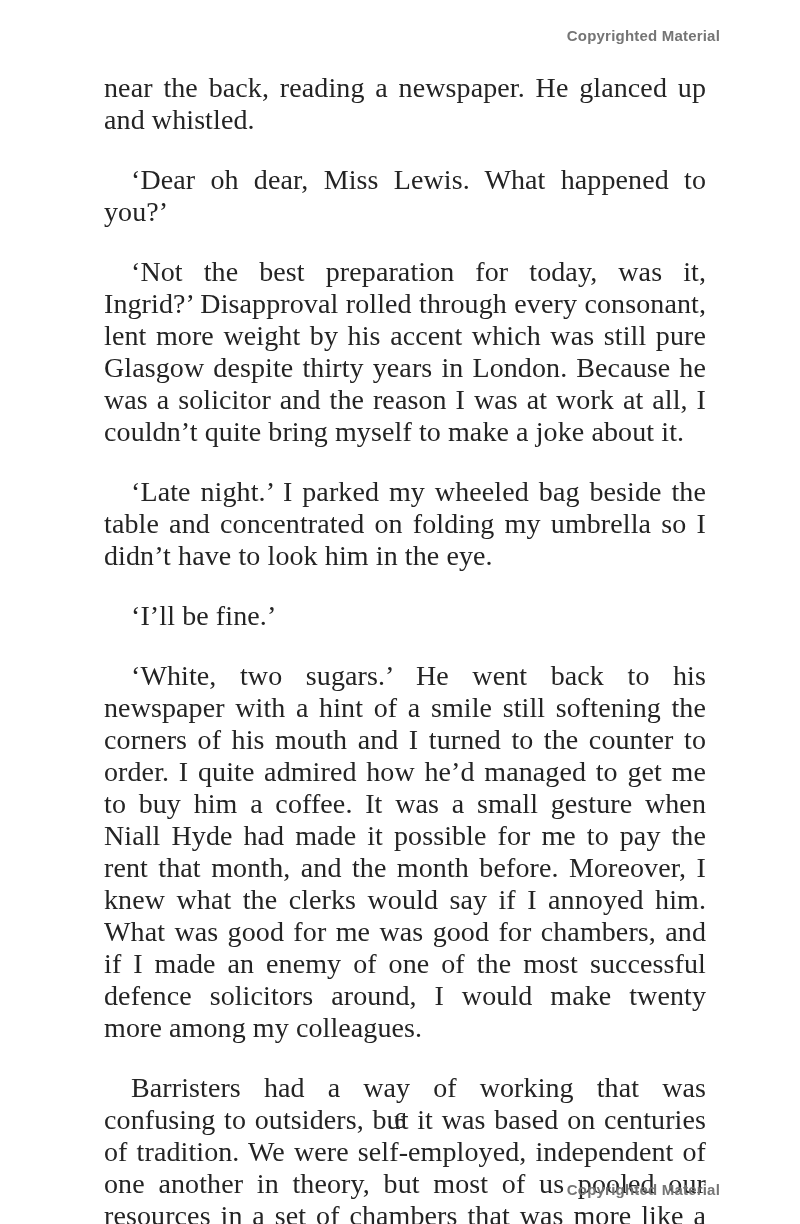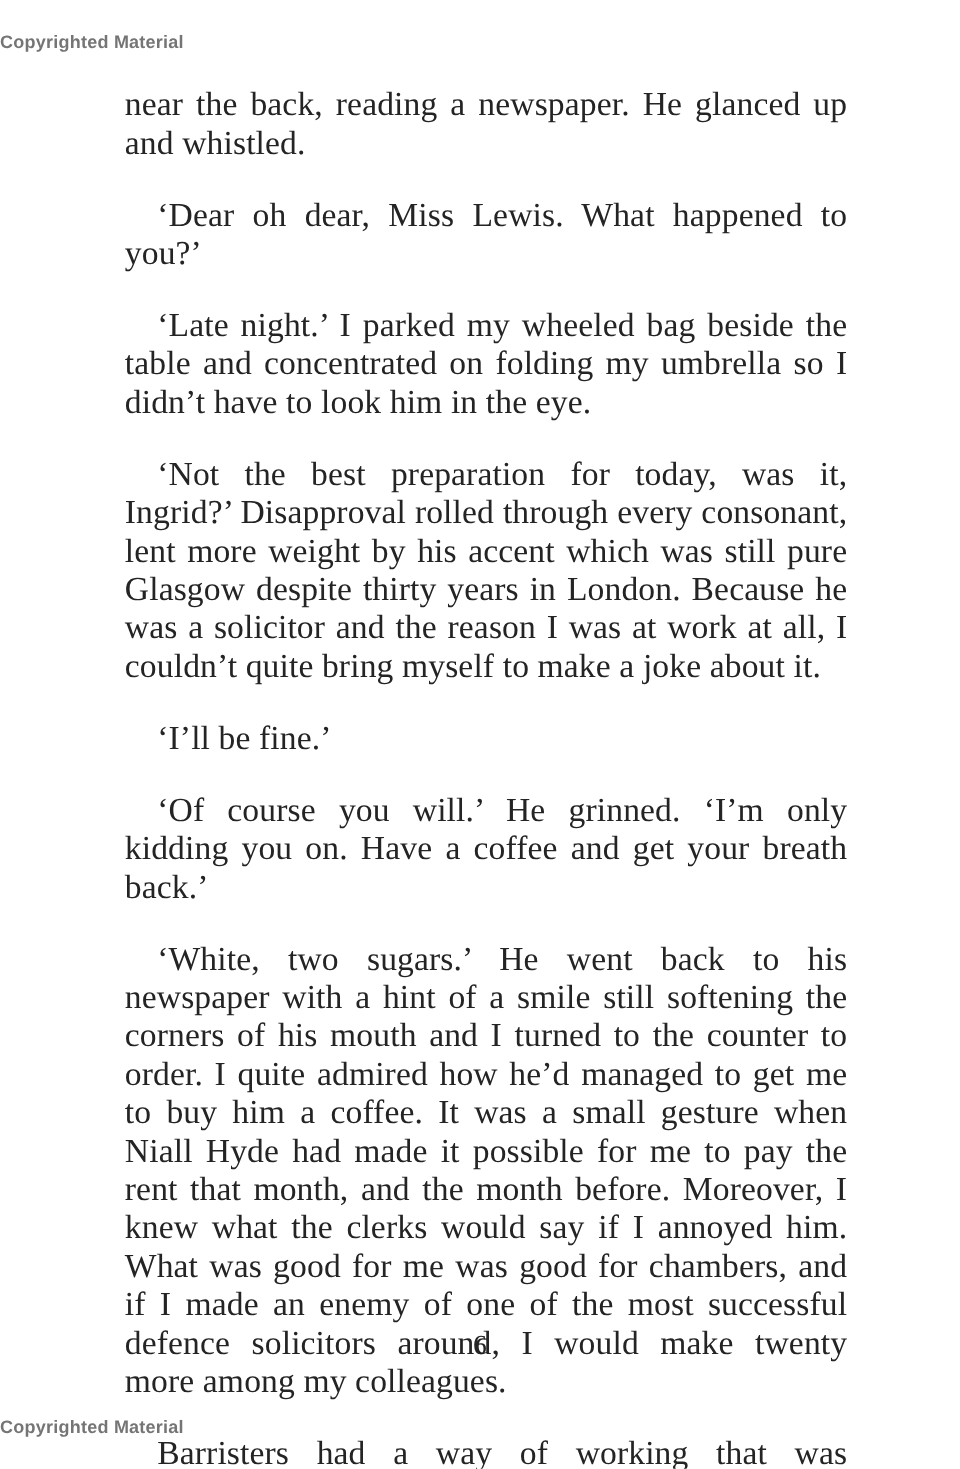--- a/index.html
+++ b/index.html
@@ -11,21 +11,21 @@
     width: 800px;
     height: 1224px;
     position: relative;
     font-family: "Liberation Serif", serif;
     overflow: hidden;
   }
   .notice {
     position: absolute;
     left: 0;
     width: 720px;
-    text-align: left;
+    text-align: right;
     font-family: "Liberation Sans", sans-serif;
     font-weight: bold;
     font-size: 15px;
     letter-spacing: 0.2px;
   }
   .notice.top { top: 27px; }
   .notice.bottom { top: 1181px; }
   .text-block {
     position: absolute;
     top: 72px;
@@ -55,23 +55,22 @@
   }
 </style>
 </head>
 <body style="background: rgb(255, 255, 255);">
 
 <div class="notice top" style="color: rgb(117, 117, 117);">Copyrighted Material</div>
 
 <div class="text-block" style="color: rgb(36, 36, 36);">
     <p class="para">near the back, reading a newspaper. He glanced up and whistled.</p>
     <p class="para indent">‘Dear oh dear, Miss Lewis. What happened to you?’</p>
+    <p class="para indent">‘Not the best preparation for today, was it, Ingrid?’ Disapproval rolled through every consonant, lent more weight by his accent which was still pure Glasgow despite thirty years in London. Because he was a solicitor and the reason I was at work at all, I couldn’t quite bring myself to make a joke about it.</p>
     <p class="para indent">‘Late night.’ I parked my wheeled bag beside the table and concentrated on folding my umbrella so I didn’t have to look him in the eye.</p>
-    <p class="para indent">‘Not the best preparation for today, was it, Ingrid?’ Disapproval rolled through every consonant, lent more weight by his accent which was still pure Glasgow despite thirty years in London. Because he was a solicitor and the reason I was at work at all, I couldn’t quite bring myself to make a joke about it.</p>
     <p class="para indent">‘I’ll be fine.’</p>
-    <p class="para indent">‘Of course you will.’ He grinned. ‘I’m only kidding you on. Have a coffee and get your breath back.’</p>
     <p class="para indent">‘White, two sugars.’ He went back to his newspaper with a hint of a smile still softening the corners of his mouth and I turned to the counter to order. I quite admired how he’d managed to get me to buy him a coffee. It was a small gesture when Niall Hyde had made it possible for me to pay the rent that month, and the month before. Moreover, I knew what the clerks would say if I annoyed him. What was good for me was good for chambers, and if I made an enemy of one of the most successful defence solicitors around, I would make twenty more among my colleagues.</p>
     <p class="para indent">Barristers had a way of working that was confusing to outsiders, but it was based on centuries of tradition. We were self-employed, independent of one another in theory, but most of us pooled our resources in a set of chambers that was more like a club than a shared office.</p>
   </div>
 
 <div class="page-number" style="color: rgb(36, 36, 36);">6</div>
 
 <div class="notice bottom" style="color: rgb(117, 117, 117);">Copyrighted Material</div>
 
 </body></html>

